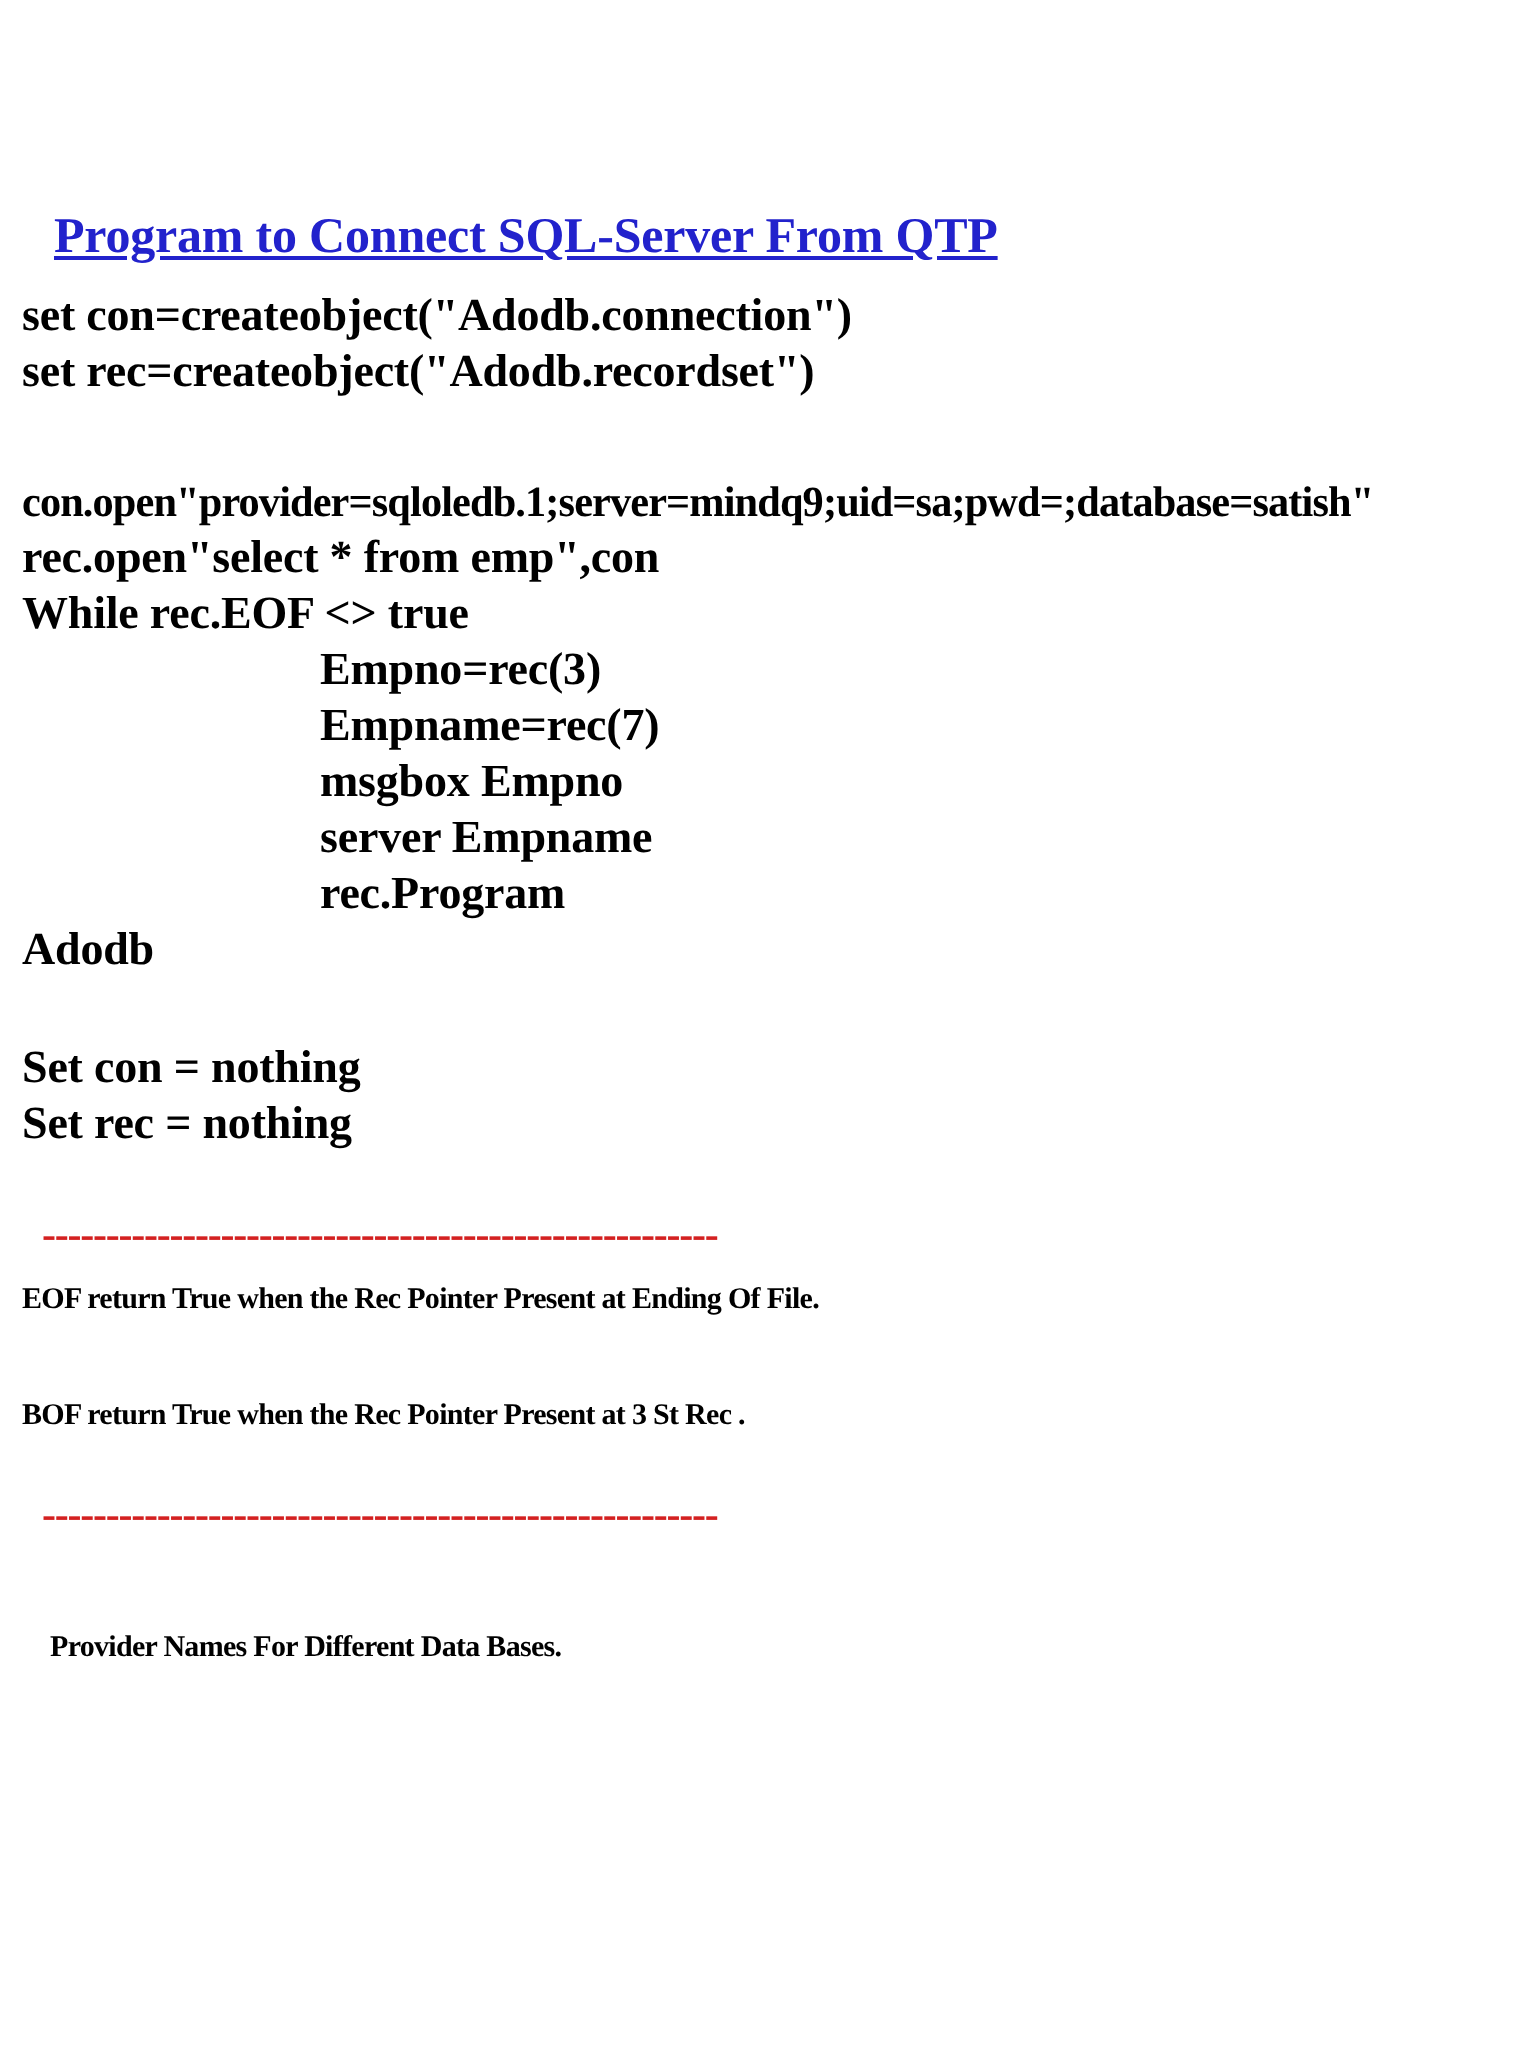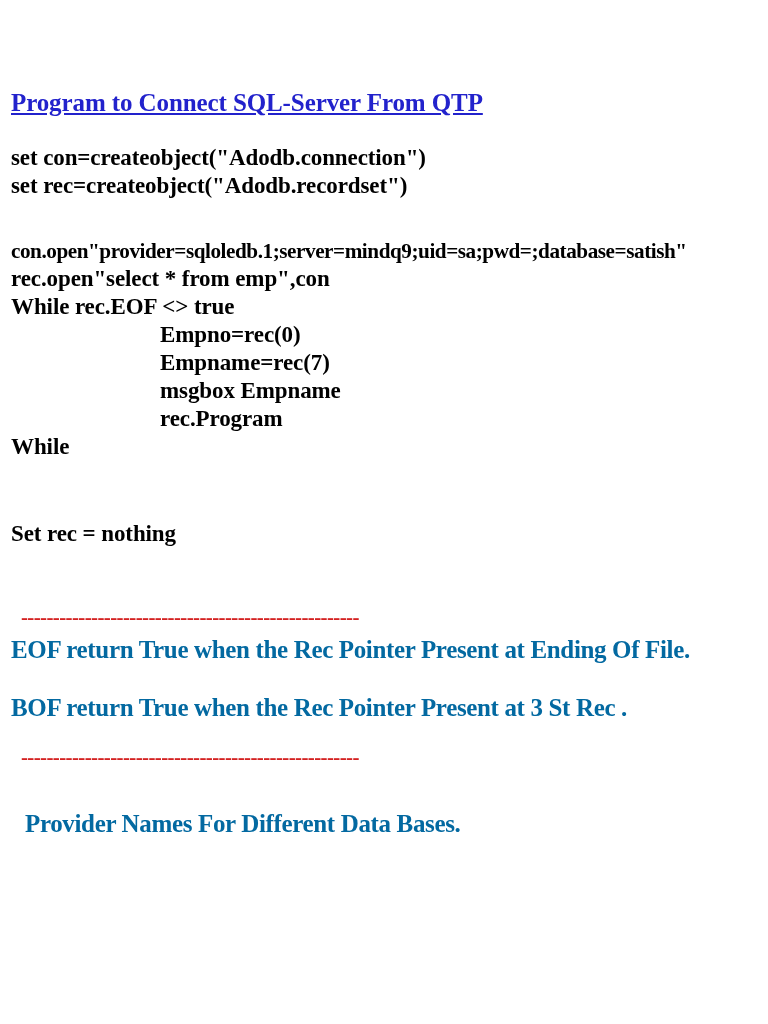--- a/index.html
+++ b/index.html
@@ -27,21 +27,21 @@
   .doc {
     position: absolute;
     left: 11px;
     top: 0;
     width: 750px;
   }
 
   
   .doc-title {
     display: inline-block;
-    margin: 0;
+    margin: 16px;
     position: absolute;
     top: 88px;
     left: 0;
     font-family: "Liberation Serif", "DejaVu Serif", serif;
     font-weight: bold;
     font-size: 25px;
     line-height: 30px;
     color: #2222CC;
     text-decoration: underline;
     text-underline-offset: 2px;
@@ -105,23 +105,23 @@
   #separator-top    { top: 607px; }
   #separator-bottom { top: 747px; }
 
   
   #note-eof { position: absolute; top: 636px; left: 0; }
   #note-bof { position: absolute; top: 694px; left: 0; }
 
   .note {
     font-family: "Liberation Serif", "DejaVu Serif", serif;
     font-weight: bold;
-    font-size: 25px;
+    font-size: 15px;
     line-height: 28px;
-    color: #0369a1;
+    color: #000000;
     white-space: pre;
     letter-spacing: -0.35px;
   }
 
   
   #footer-heading {
     position: absolute;
     top: 810px;
     left: 14px;
   }
@@ -136,28 +136,30 @@
 
     <div class="block" id="block-declare">
       <div class="line">set con=createobject("Adodb.connection")</div>
       <div class="line">set rec=createobject("Adodb.recordset")</div>
     </div>
 
     <div class="block" id="block-loop">
       <div class="line line-condensed">con.open"provider=sqloledb.1;server=mindq9;uid=sa;pwd=;database=satish"</div>
       <div class="line">rec.open"select * from emp",con</div>
       <div class="line">While rec.EOF &lt;&gt; true</div>
-      <div class="line line-indent">Empno=rec(0)</div>
+      <div class="line line-indent">Empno=rec(3)</div>
       <div class="line line-indent">Empname=rec(7)</div>
-      <div class="line line-indent">msgbox Empname</div>
+      <div class="line line-indent">msgbox Empno</div>
+      <div class="line line-indent">server Empname</div>
       <div class="line line-indent">rec.Program</div>
-      <div class="line">While</div>
+      <div class="line">Adodb</div>
     </div>
 
     <div class="block" id="block-cleanup">
+      <div class="line">Set con = nothing</div>
       <div class="line">Set rec = nothing</div>
     </div>
 
     <div class="separator" id="separator-top">-----------------------------------------------------</div>
 
     <div id="note-eof">
       <div class="note">EOF return True when the Rec Pointer Present at Ending Of File.</div>
     </div>
 
     <div id="note-bof">

